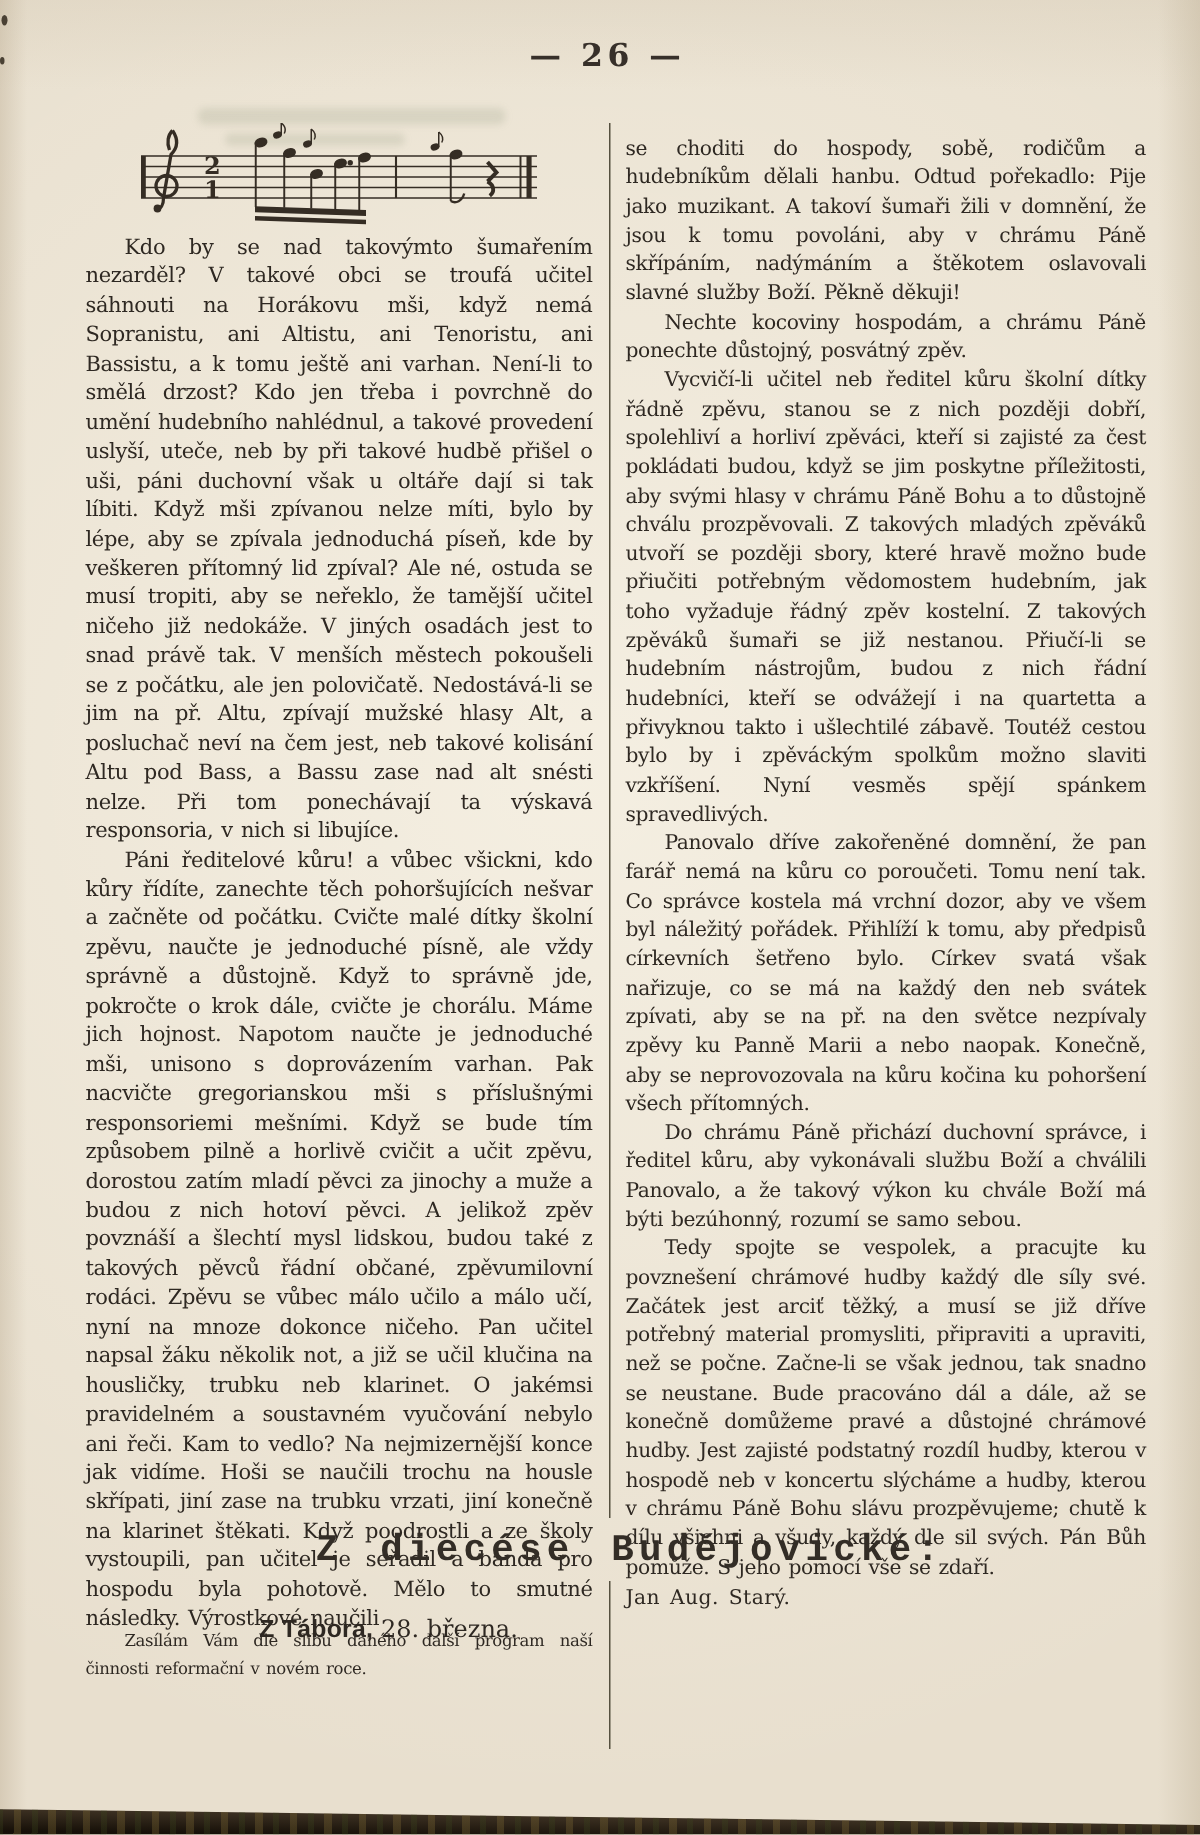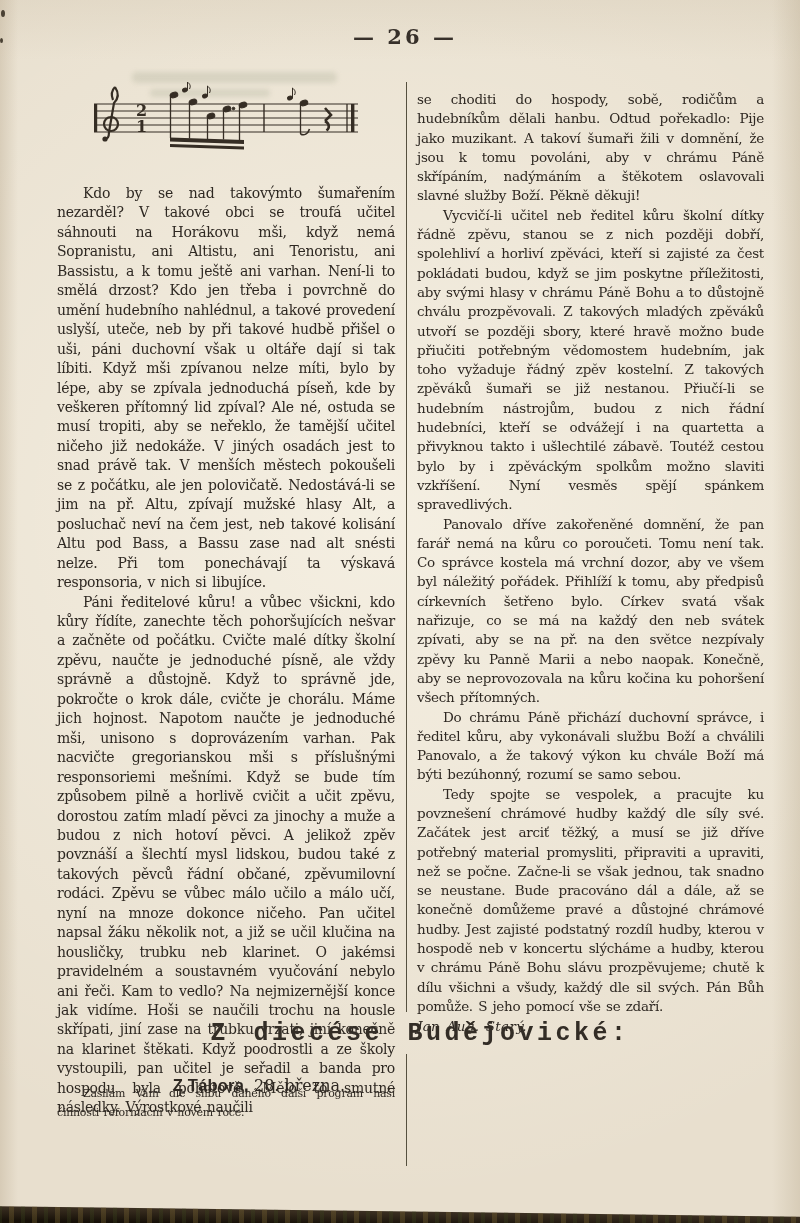--- a/index.html
+++ b/index.html
@@ -19,26 +19,26 @@
   }
   .page-number {
     position:absolute; top:24px; left:0; width:810px; text-align:center;
     font-size:21px; font-weight:bold; letter-spacing:3px; color:#37302a;
   }
   .music { position:absolute; left:86px; top:82px; }
   .col { position:absolute; }
   .col p, .bottom p {
     margin:0; text-align:justify; word-spacing:1.2px; letter-spacing:-0.25px;
   }
-  .col.left  { left:57px;  top:156px; width:338px; font-size:14px;   line-height:19.45px;margin-top:28px; }
+  .col.left  { left:57px;  top:156px; width:338px; font-size:14px;   line-height:19.45px; }
   .col.right { left:417px; top:90px;  width:347px; font-size:13.5px; line-height:19.3px; }
   .indent    { text-indent:26px; }
   .no-indent { text-indent:0; }
   .signature {
-    text-align:center; font-style:italic; padding-right:26px;
+    text-align:center; padding-right:26px;
     margin-top:1px !important; letter-spacing:0.3px !important; word-spacing:2px !important;
   }
   .divider {
     position:absolute; left:406px; width:1.3px; background:#55503f;
   }
   .divider.first  { top:82px;   height:930px; }
   .divider.second { top:1054px; height:112px; }
   .section-heading {
     position:absolute; top:1019px; left:0; width:800px; box-sizing:border-box;
     padding-left:40px; text-align:center;
@@ -146,20 +146,21 @@
 
   <div class="col left">
     <p class="indent">Kdo by se nad takovýmto šumařením nezarděl? V takové obci se troufá učitel sáhnouti na Horákovu mši, když nemá Sopranistu, ani Altistu, ani Tenoristu, ani Bassistu, a k tomu ještě ani varhan. Není-li to smělá drzost? Kdo jen třeba i povrchně do umění hudebního nahlédnul, a takové provedení uslyší, uteče, neb by při takové hudbě přišel o uši, páni duchovní však u oltáře dají si tak líbiti. Když mši zpívanou nelze míti, bylo by lépe, aby se zpívala jednoduchá píseň, kde by veškeren přítomný lid zpíval? Ale né, ostuda se musí tropiti, aby se neřeklo, že tamější učitel ničeho již nedokáže. V jiných osadách jest to snad právě tak. V menších městech pokoušeli se z počátku, ale jen polovičatě. Nedostává-li se jim na př. Altu, zpívají mužské hlasy Alt, a posluchač neví na čem jest, neb takové kolisání Altu pod Bass, a Bassu zase nad alt snésti nelze. Při tom ponechávají ta výskavá responsoria, v nich si libujíce.</p>
     <p class="indent">Páni ředitelové kůru! a vůbec všickni, kdo kůry řídíte, zanechte těch pohoršujících nešvar a začněte od počátku. Cvičte malé dítky školní zpěvu, naučte je jednoduché písně, ale vždy správně a důstojně. Když to správně jde, pokročte o krok dále, cvičte je chorálu. Máme jich hojnost. Napotom naučte je jednoduché mši, unisono s doprovázením varhan. Pak nacvičte gregorianskou mši s příslušnými responsoriemi mešními. Když se bude tím způsobem pilně a horlivě cvičit a učit zpěvu, dorostou zatím mladí pěvci za jinochy a muže a budou z nich hotoví pěvci. A jelikož zpěv povznáší a šlechtí mysl lidskou, budou také z takových pěvců řádní občané, zpěvumilovní rodáci. Zpěvu se vůbec málo učilo a málo učí, nyní na mnoze dokonce ničeho. Pan učitel napsal žáku několik not, a již se učil klučina na housličky, trubku neb klarinet. O jakémsi pravidelném a soustavném vyučování nebylo ani řeči. Kam to vedlo? Na nejmizernější konce jak vidíme. Hoši se naučili trochu na housle skřípati, jiní zase na trubku vrzati, jiní konečně na klarinet štěkati. Když poodrostli a ze školy vystoupili, pan učitel je seřadil a banda pro hospodu byla pohotově. Mělo to smutné následky. Výrostkové naučili</p>
   </div>
 
   <div class="divider first"></div>
 
   <div class="col right">
     <p class="no-indent">se choditi do hospody, sobě, rodičům a hudebníkům dělali hanbu. Odtud pořekadlo: Pije jako muzikant. A takoví šumaři žili v domnění, že jsou k tomu povoláni, aby v chrámu Páně skřípáním, nadýmáním a štěkotem oslavovali slavné služby Boží. Pěkně děkuji!</p>
+    <p class="indent">Nechte kocoviny hospodám, a chrámu Páně ponechte důstojný, posvátný zpěv.</p>
     <p class="indent">Vycvičí-li učitel neb ředitel kůru školní dítky řádně zpěvu, stanou se z nich později dobří, spolehliví a horliví zpěváci, kteří si zajisté za čest pokládati budou, když se jim poskytne příležitosti, aby svými hlasy v chrámu Páně Bohu a to důstojně chválu prozpěvovali. Z takových mladých zpěváků utvoří se později sbory, které hravě možno bude přiučiti potřebným vědomostem hudebním, jak toho vyžaduje řádný zpěv kostelní. Z takových zpěváků šumaři se již nestanou. Přiučí-li se hudebním nástrojům, budou z nich řádní hudebníci, kteří se odvážejí i na quartetta a přivyknou takto i ušlechtilé zábavě. Toutéž cestou bylo by i zpěváckým spolkům možno slaviti vzkříšení. Nyní vesměs spějí spánkem spravedlivých.</p>
     <p class="indent">Panovalo dříve zakořeněné domnění, že pan farář nemá na kůru co poroučeti. Tomu není tak. Co správce kostela má vrchní dozor, aby ve všem byl náležitý pořádek. Přihlíží k tomu, aby předpisů církevních šetřeno bylo. Církev svatá však nařizuje, co se má na každý den neb svátek zpívati, aby se na př. na den světce nezpívaly zpěvy ku Panně Marii a nebo naopak. Konečně, aby se neprovozovala na kůru kočina ku pohoršení všech přítomných.</p>
     <p class="indent">Do chrámu Páně přichází duchovní správce, i ředitel kůru, aby vykonávali službu Boží a chválili Panovalo, a že takový výkon ku chvále Boží má býti bezúhonný, rozumí se samo sebou.</p>
     <p class="indent">Tedy spojte se vespolek, a pracujte ku povznešení chrámové hudby každý dle síly své. Začátek jest arciť těžký, a musí se již dříve potřebný material promysliti, připraviti a upraviti, než se počne. Začne-li se však jednou, tak snadno se neustane. Bude pracováno dál a dále, až se konečně domůžeme pravé a důstojné chrámové hudby. Jest zajisté podstatný rozdíl hudby, kterou v hospodě neb v koncertu slýcháme a hudby, kterou v chrámu Páně Bohu slávu prozpěvujeme; chutě k dílu všichni a všudy, každý dle sil svých. Pán Bůh pomůže. S jeho pomocí vše se zdaří.</p>
     <p class="signature">Jan Aug. Starý.</p>
   </div>
 
   <div class="section-heading">Z diecése Budějovické:</div>
 
   <div class="dateline">

